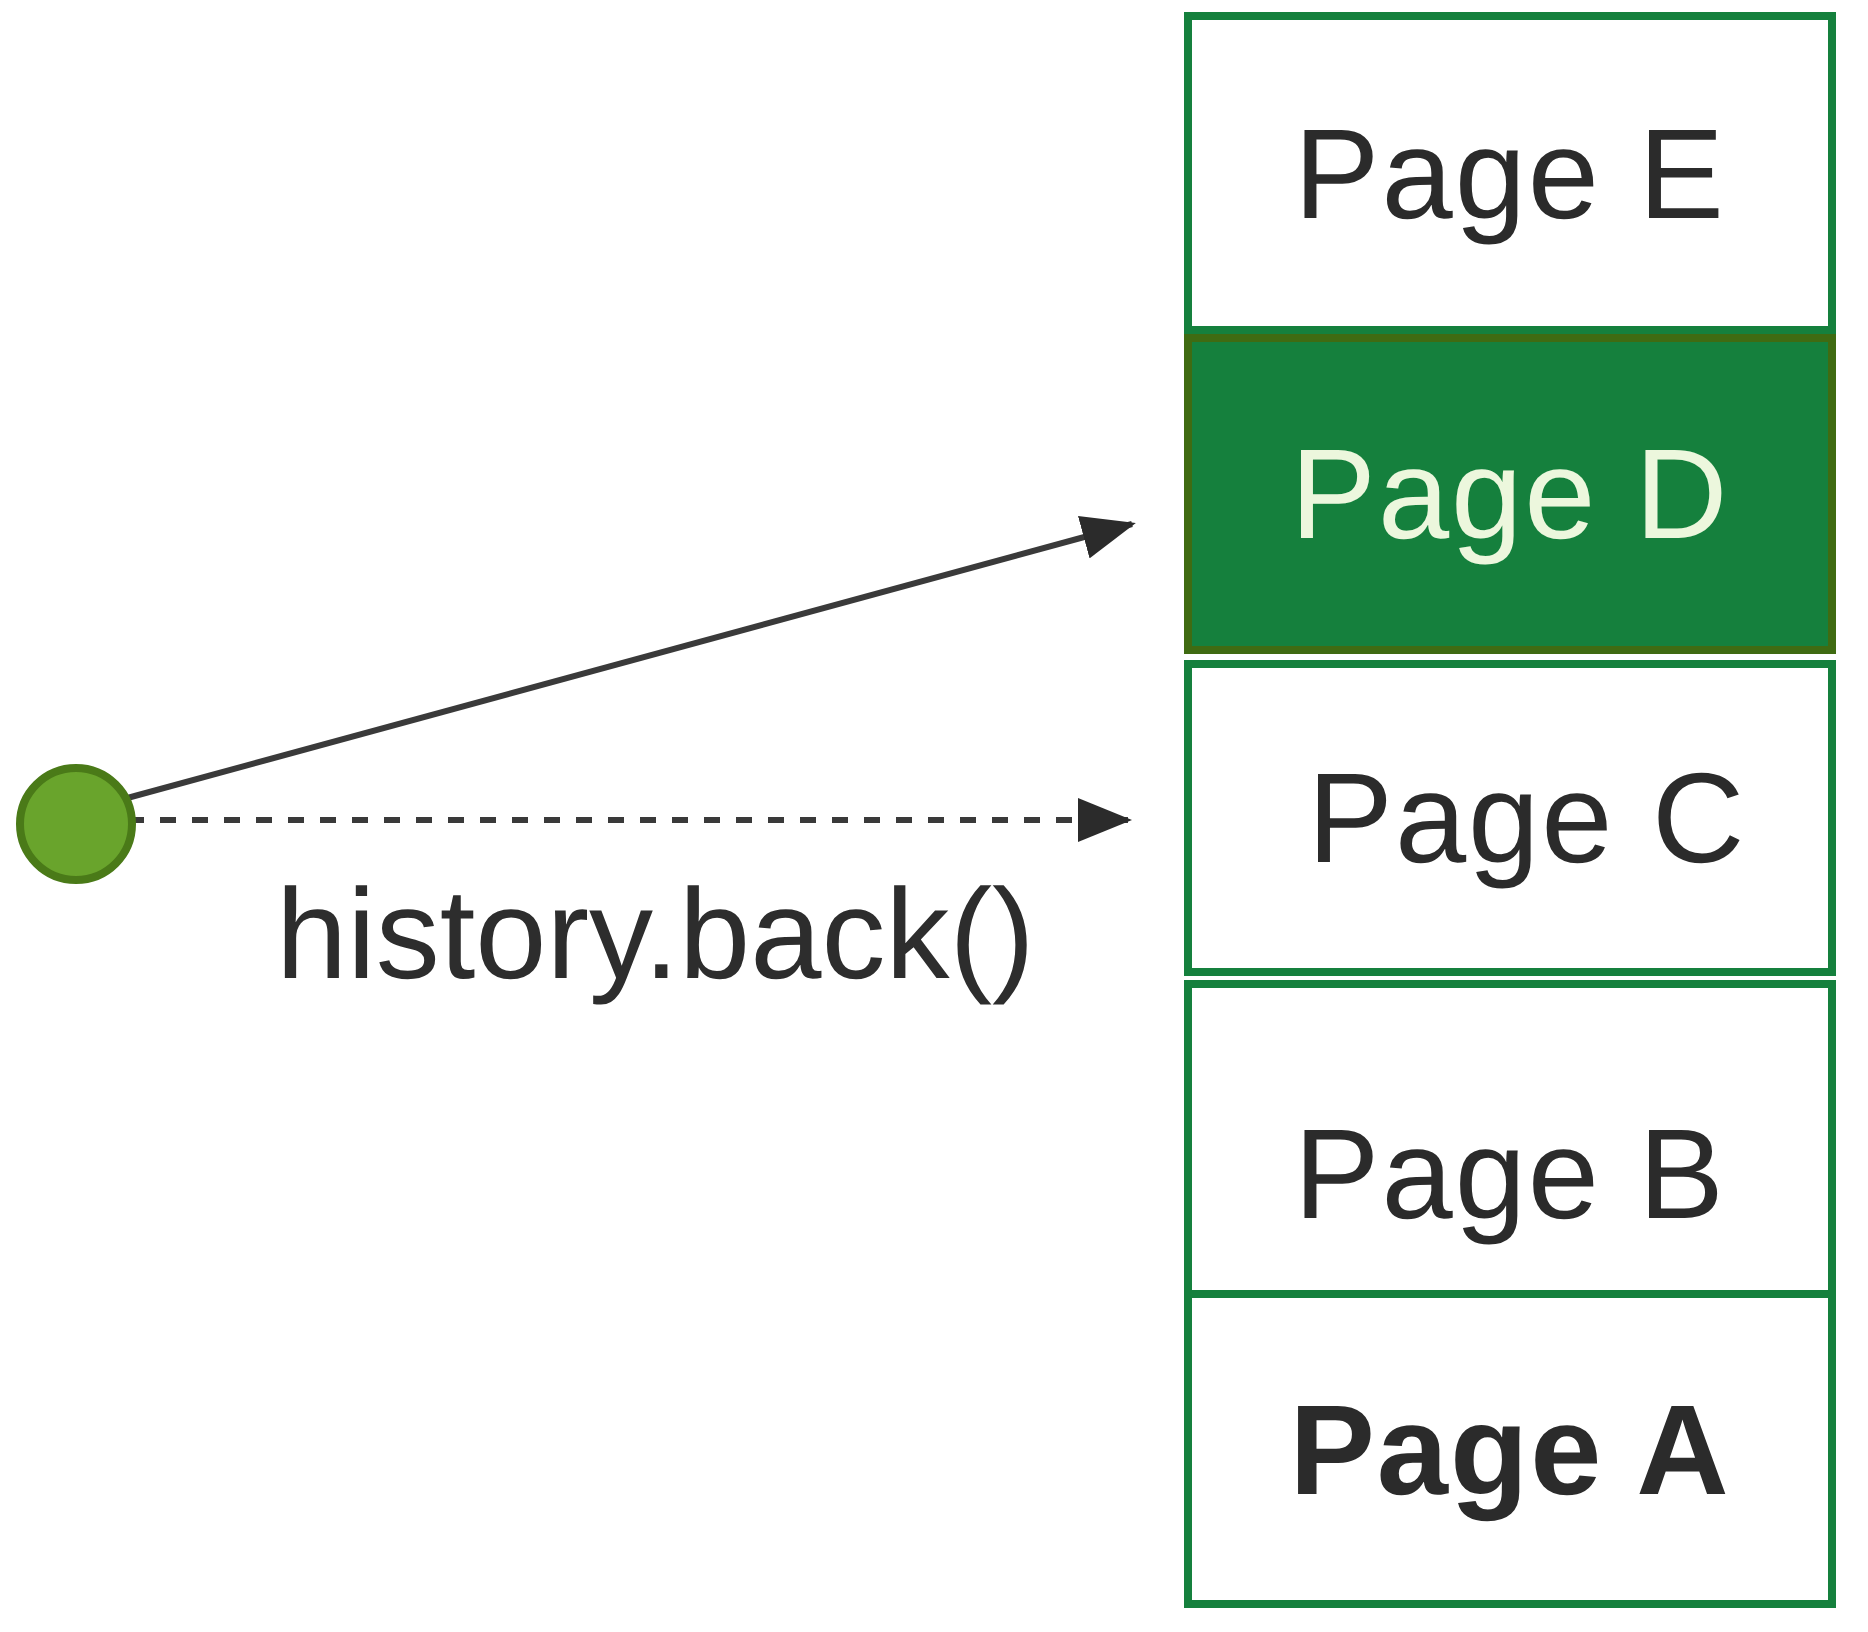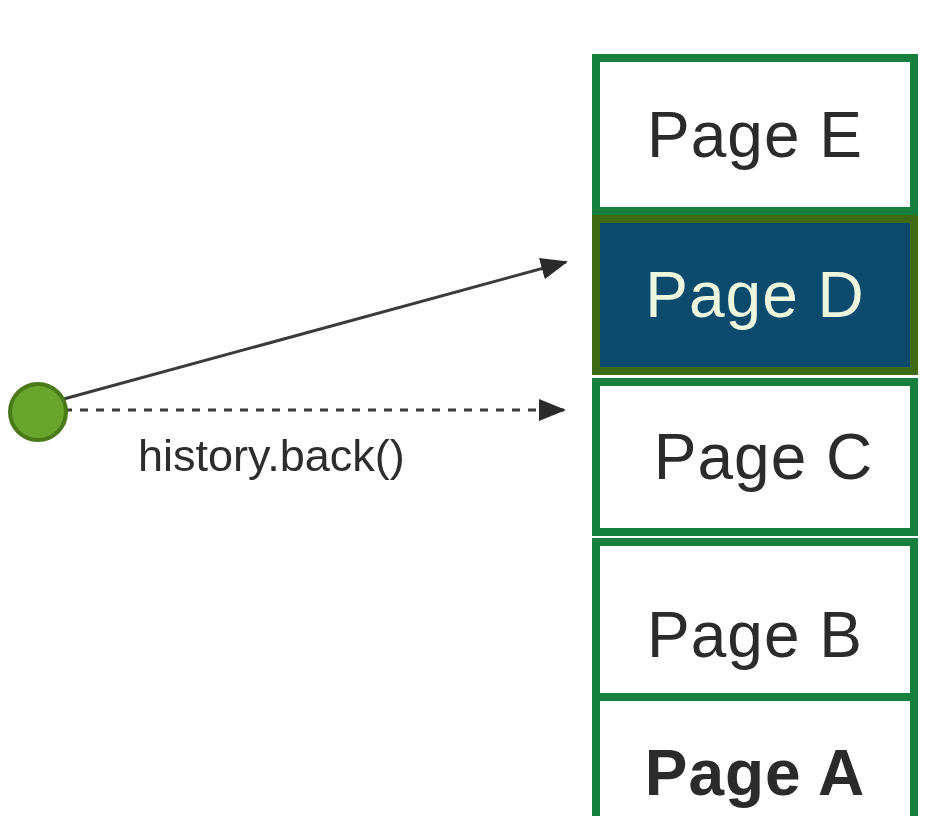--- a/index.html
+++ b/index.html
@@ -21,32 +21,31 @@
     width: 934px;
     height: 816px;
     pointer-events: none;
   }
   .stack-box {
     position: absolute;
     left: 592px;
     width: 326px;
     box-sizing: border-box;
     background: #ffffff;
-    border: 8px solid #15803d;
+    border: 4px solid #15803d;
     display: flex;
     align-items: center;
     justify-content: center;
     font-size: 64px;
     color: #2b2b2b;
     letter-spacing: 1px;
     white-space: nowrap;
-    margin-top: 48px;
   }
   .stack-box.active {
-    background: #0c4a6e;
+    background: #15803d;
     border-color: #3f6b12;
     color: #ecf7dd;
     justify-content: center;
   }
   .box-e { top: 6px;   height: 161px; }
   .box-d { top: 167px; height: 160px; }
   .box-c { top: 330px; height: 158px; padding-left: 17px; }
   .box-b { top: 490px; height: 194px; justify-content: center; }
   .box-a { top: 645px; height: 159px; font-weight: bold; }
   .nav-dot {
@@ -57,21 +56,21 @@
     height: 52px;
     border-radius: 50%;
     background: #69a42c;
     border: 4px solid #4a7a18;
     box-sizing: content-box;
   }
   .action-label {
     position: absolute;
     left: 138px;
     top: 430px;
-    font-size: 45px;
+    font-size: 64px;
     color: #2d2d2d;
     white-space: nowrap;
   }
 </style>
 </head>
 <body>
 
 <div class="canvas">
 
   <svg class="arrow-layer" viewBox="0 0 934 816" xmlns="http://www.w3.org/2000/svg">

